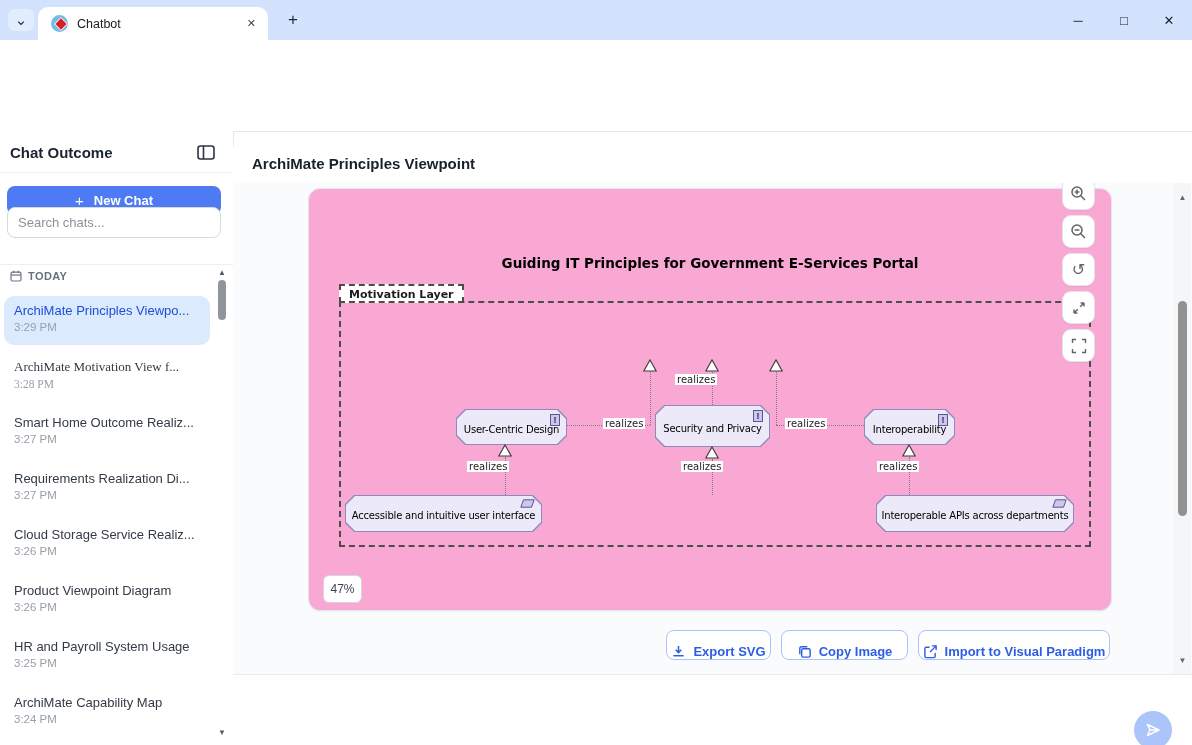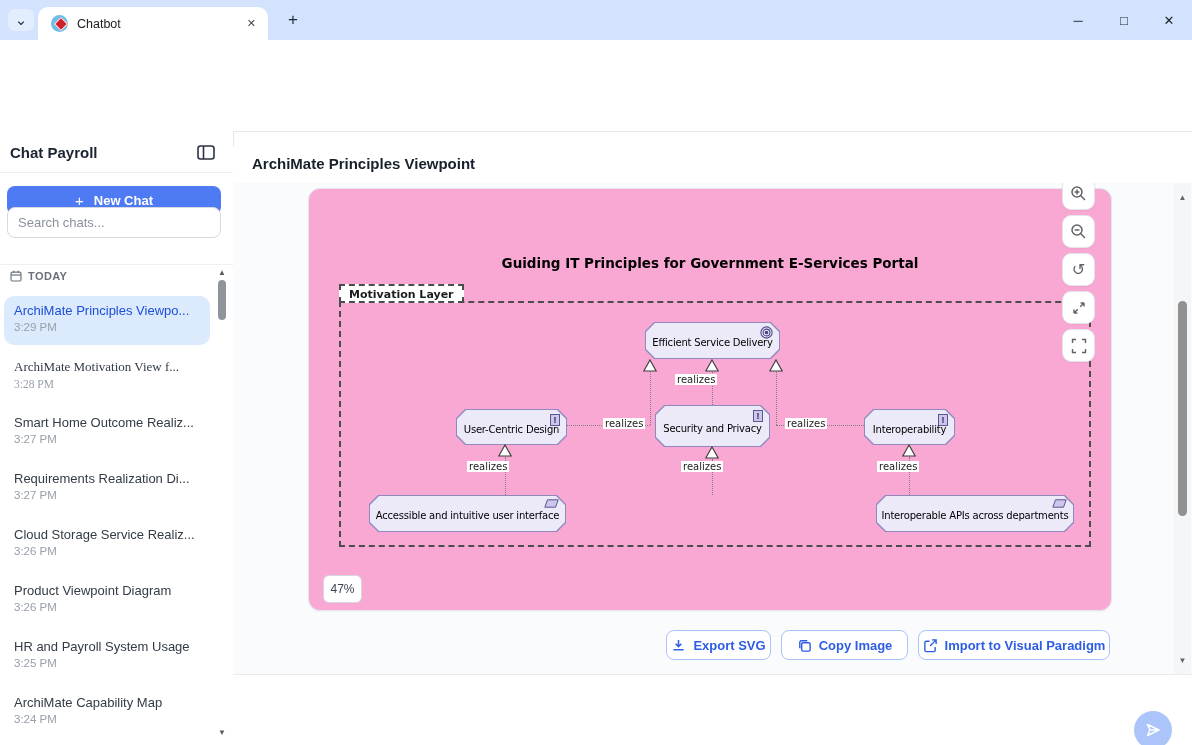--- a/index.html
+++ b/index.html
@@ -78,21 +78,21 @@
   .rel{position:absolute;font-size:10px;color:#1c1c1c;background:#fff;padding:0 2px;line-height:11px;font-family:"DejaVu Sans",sans-serif;z-index:2;}
   .zoombadge{position:absolute;left:14px;top:386px;width:37px;height:26px;border:1px solid #d4d8dd;border-radius:6px;background:#fff;display:flex;align-items:center;justify-content:center;font-size:12px;color:#3b4450;}
   
   .zstack{position:absolute;left:829px;top:-6px;width:31px;display:flex;flex-direction:column;gap:5px;z-index:5;}
   .zbtn{width:31px;height:31px;background:#fff;border:1px solid #e2e6ea;border-radius:9px;display:flex;align-items:center;justify-content:center;color:#5f6368;font-size:16px;box-shadow:0 1px 2px rgba(0,0,0,.05);cursor:pointer;}
   
   .m-scroll{position:absolute;left:941px;top:0;width:17px;height:491px;background:#f4f6f8;}
   .m-arrow{position:absolute;left:0;width:17px;text-align:center;font-size:8px;color:#606770;}
   .m-thumb{position:absolute;left:4px;width:9px;top:118px;height:215px;background:#919191;border-radius:5px;}
   
-  .act-btn{position:absolute;top:447px;height:30px;background:#fff;border:1px solid #a9c3fb;border-radius:8px;color:#2e5de5;font-size:13px;font-weight:600;display:flex;align-items:center;justify-content:center;gap:7px;box-sizing:border-box;cursor:pointer;}
+  .act-btn{position:absolute;top:447px;height:30px;background:#fff;border:1px solid #a9c3fb;border-radius:8px;color:#2e5de5;font-size:13px;font-weight:600;display:flex;align-items:flex-end;justify-content:center;gap:7px;box-sizing:border-box;cursor:pointer;}
   
   .inputbar{position:absolute;left:0;top:527px;width:959px;height:87px;background:#fff;border-top:1px solid #e7eaee;}
   .msgbox{position:absolute;left:20px;top:10px;width:870px;height:62px;border:1px solid #d9dde2;border-radius:10px;box-sizing:border-box;}
   .msgbox textarea{width:100%;height:100%;border:0;outline:0;resize:none;box-sizing:border-box;padding:12px;font-size:13px;font-family:inherit;color:#333;border-radius:10px;}
   .msgbox textarea::placeholder{color:#9aa2ac;}
   .sendbtn{position:absolute;left:901px;top:36px;width:38px;height:38px;border-radius:50%;background:#abc4f9;display:flex;align-items:center;justify-content:center;cursor:pointer;}
 </style>
 </head>
 <body>
 
@@ -214,21 +214,21 @@
         <rect x="1" y="3" width="14" height="10" rx="3.5" fill="#9cc4ef" stroke="#3c5a7d" stroke-width="1.2"></rect>
         <circle cx="6" cy="8" r="1.3" fill="#fff"></circle>
         <circle cx="10" cy="8" r="1.3" fill="#fff"></circle>
         <path d="M5 13 l-1.5 3 l4 -3z" fill="#9cc4ef"></path>
         <rect x="14.5" y="7" width="5" height="4.5" rx="2" fill="#cfe2f6" stroke="#3c5a7d" stroke-width="1"></rect>
       </svg>
   </div>
 </div>
 
 <div class="sidebar">
-  <div class="sb-title">Chat Payroll</div>
+  <div class="sb-title">Chat Outcome</div>
   <div class="sb-toggle">
     <svg width="18" height="15" viewBox="0 0 18 15" fill="none" stroke="#2a3340" stroke-width="1.6">
         <rect x="1" y="1" width="16" height="13" rx="2.5"></rect>
         <line x1="6.5" y1="1" x2="6.5" y2="14"></line>
       </svg>
   </div>
   <div class="sb-div" style="top:41px;"></div>
   <div class="newchat">
     <span class="plus">+</span>
     <span>New Chat</span>
@@ -290,51 +290,41 @@
     <div class="mtitle">ArchiMate Principles Viewpoint</div>
   </div>
 
   <div class="messages">
 
     <div class="card">
       <div class="dtitle">Guiding IT Principles for Government E-Services Portal</div>
       <div class="layertab">Motivation Layer</div>
       <div class="layerbox"></div>
 
-      <div class="el" style="left:336px;top:133px;width:135px;height:37px;">
-        <div class="el-bg"></div>
-          <div class="el-fill"></div>
-        <svg class="el-ico" width="13" height="13" viewBox="0 0 13 13" fill="none" stroke="#4c4688" stroke-width="1.1">
-            <circle cx="6.5" cy="6.5" r="5.6"></circle>
-            <circle cx="6.5" cy="6.5" r="3.4"></circle>
-            <circle cx="6.5" cy="6.5" r="1.3" fill="#4c4688"></circle>
-          </svg>
-        <span class="el-label">Efficient Service Delivery</span>
-      </div>
 
       <div class="el" style="left:147px;top:220px;width:111px;height:36px;">
         <div class="el-bg"></div>
           <div class="el-fill"></div>
         <span class="p-ico">!</span>
         <span class="el-label">User-Centric Design</span>
       </div>
       <div class="el" style="left:346px;top:216px;width:115px;height:42px;">
         <div class="el-bg"></div>
           <div class="el-fill"></div>
         <span class="p-ico">!</span>
         <span class="el-label">Security and Privacy</span>
       </div>
       <div class="el" style="left:555px;top:220px;width:91px;height:36px;">
         <div class="el-bg"></div>
           <div class="el-fill"></div>
         <span class="p-ico">!</span>
         <span class="el-label">Interoperability</span>
       </div>
 
-      <div class="el" style="left:60px;top:306px;width:197px;height:37px;">
+      <div class="el" style="left:36px;top:306px;width:197px;height:37px;">
         <div class="el-bg"></div>
           <div class="el-fill"></div>
         <svg class="el-ico" width="15" height="9" viewBox="0 0 15 9">
             <polygon points="3.5,0.8 14.2,0.8 11.5,8.2 0.8,8.2" fill="#cdc7ec" stroke="#5b5590" stroke-width="1"></polygon>
           </svg>
         <span class="el-label">Accessible and intuitive user interface</span>
       </div>
       <div class="el" style="left:567px;top:306px;width:198px;height:37px;">
         <div class="el-bg"></div>
           <div class="el-fill"></div>

